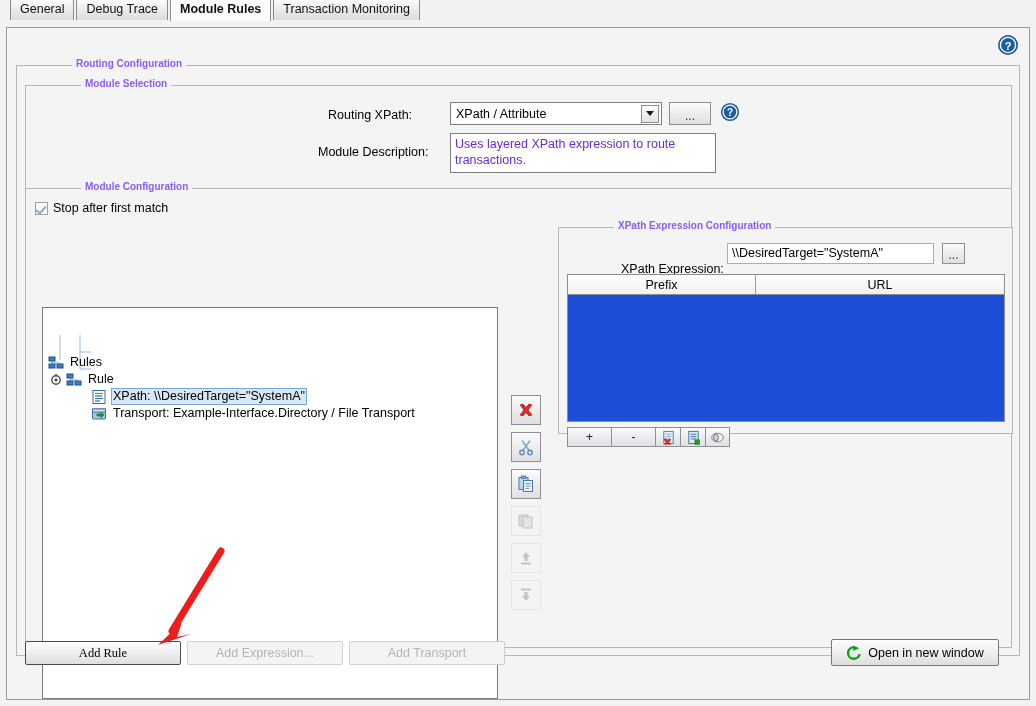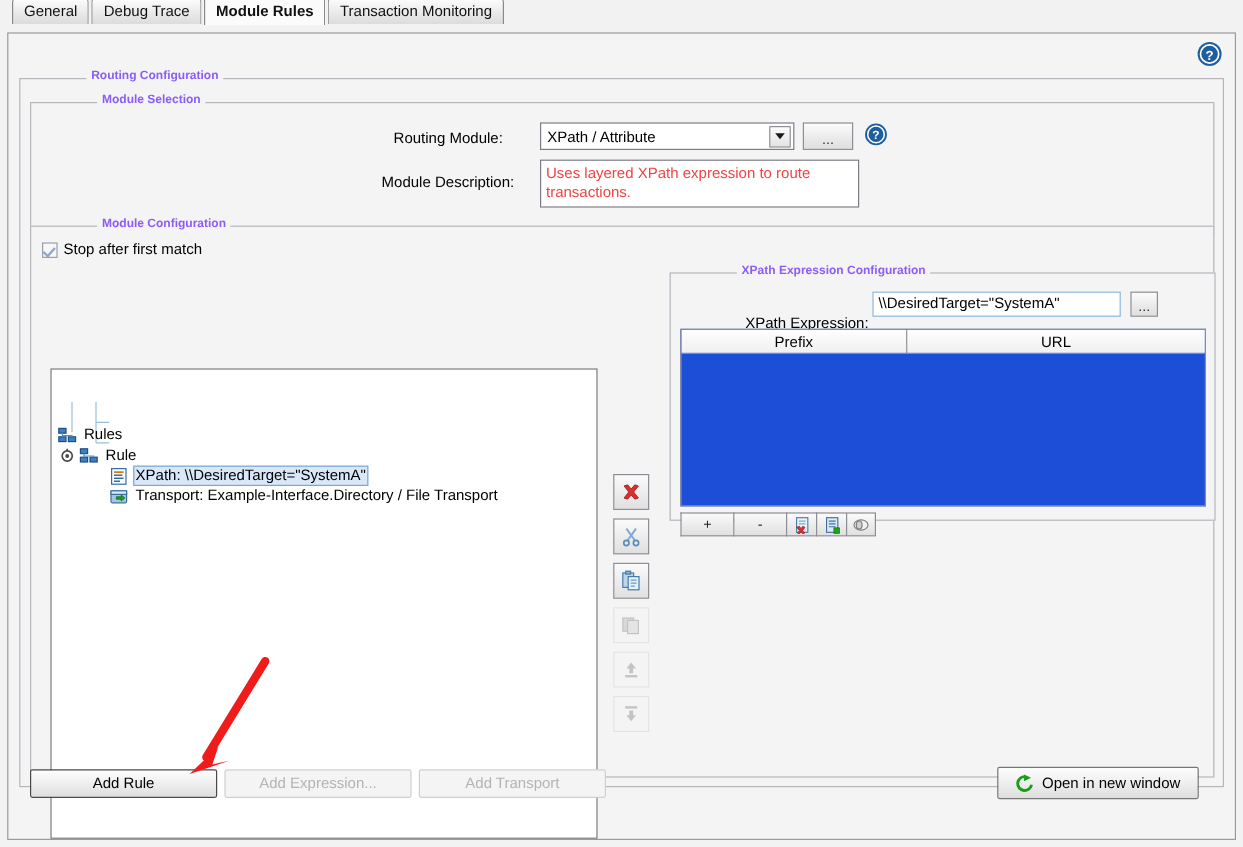--- a/index.html
+++ b/index.html
@@ -122,21 +122,21 @@
   }
 
   .textarea-box {
     position: absolute;
     border: 1px solid #7c7c84;
     background: #fff;
     box-sizing: border-box;
     padding: 2px 4px;
     font-size: 12.5px;
     line-height: 16px;
-    color: #ef4444;
+    color: #6d28d9;
     overflow: hidden;
   }
 
   
   .checkrow { position: absolute; display: flex; align-items: center; text-align: center; }
   .cb {
     width: 13px; height: 13px;
     border: 1px solid #9aa0aa;
     background: #f7f7f7;
     position: relative;
@@ -229,21 +229,21 @@
     background: linear-gradient(to bottom, #fdfdfd 0%, #efefef 48%, #dedede 100%);
     display: flex; align-items: center; justify-content: center;
     font-size: 12.5px; color: #000;
     box-sizing: border-box;
   }
   .btn.disabled {
     border-color: #cfcfcf;
     background: #f4f4f4;
     color: #b4b4b4;
   }
-  .btn.strong { border-color: #4a4a4a; }
+  .btn.strong { border-color: #4a4a4a; font-family: Liberation Serif, serif; }
   .btn .bico { margin-right: 6px; display: flex; align-items: center;}
 
   
   .arrow-svg { position: absolute; left: 0; top: 0; pointer-events: none; }
 </style>
 </head>
 <body>
 
 <div class="tabstrip">
   <div class="tab"><span>General</span></div>
@@ -261,21 +261,21 @@
       <text x="11" y="15.6" font-family="Liberation Sans, sans-serif" font-size="11" font-weight="bold" fill="#ffffff" text-anchor="middle">?</text>
     </svg>
   </div>
 
   <div class="groupbox" id="routing-config">
     <div class="gtitle">Routing Configuration</div>
 
     <div class="groupbox" id="module-selection">
       <div class="gtitle">Module Selection</div>
 
-      <div class="lbl" style="left:302px; top:22px;">Routing Module:</div>
+      <div class="lbl" style="left:302px; top:22px;">Routing XPath:</div>
 
       <div class="combo" style="left:424px; top:16px; width:212px; height:23px;">
         <span class="cval">XPath / Attribute</span>
         <span class="carrow">
             <i></i>
           </span>
       </div>
 
       <div class="dots-btn" style="left:643px; top:16px; width:42px; height:23px;">
         <span>...</span>

